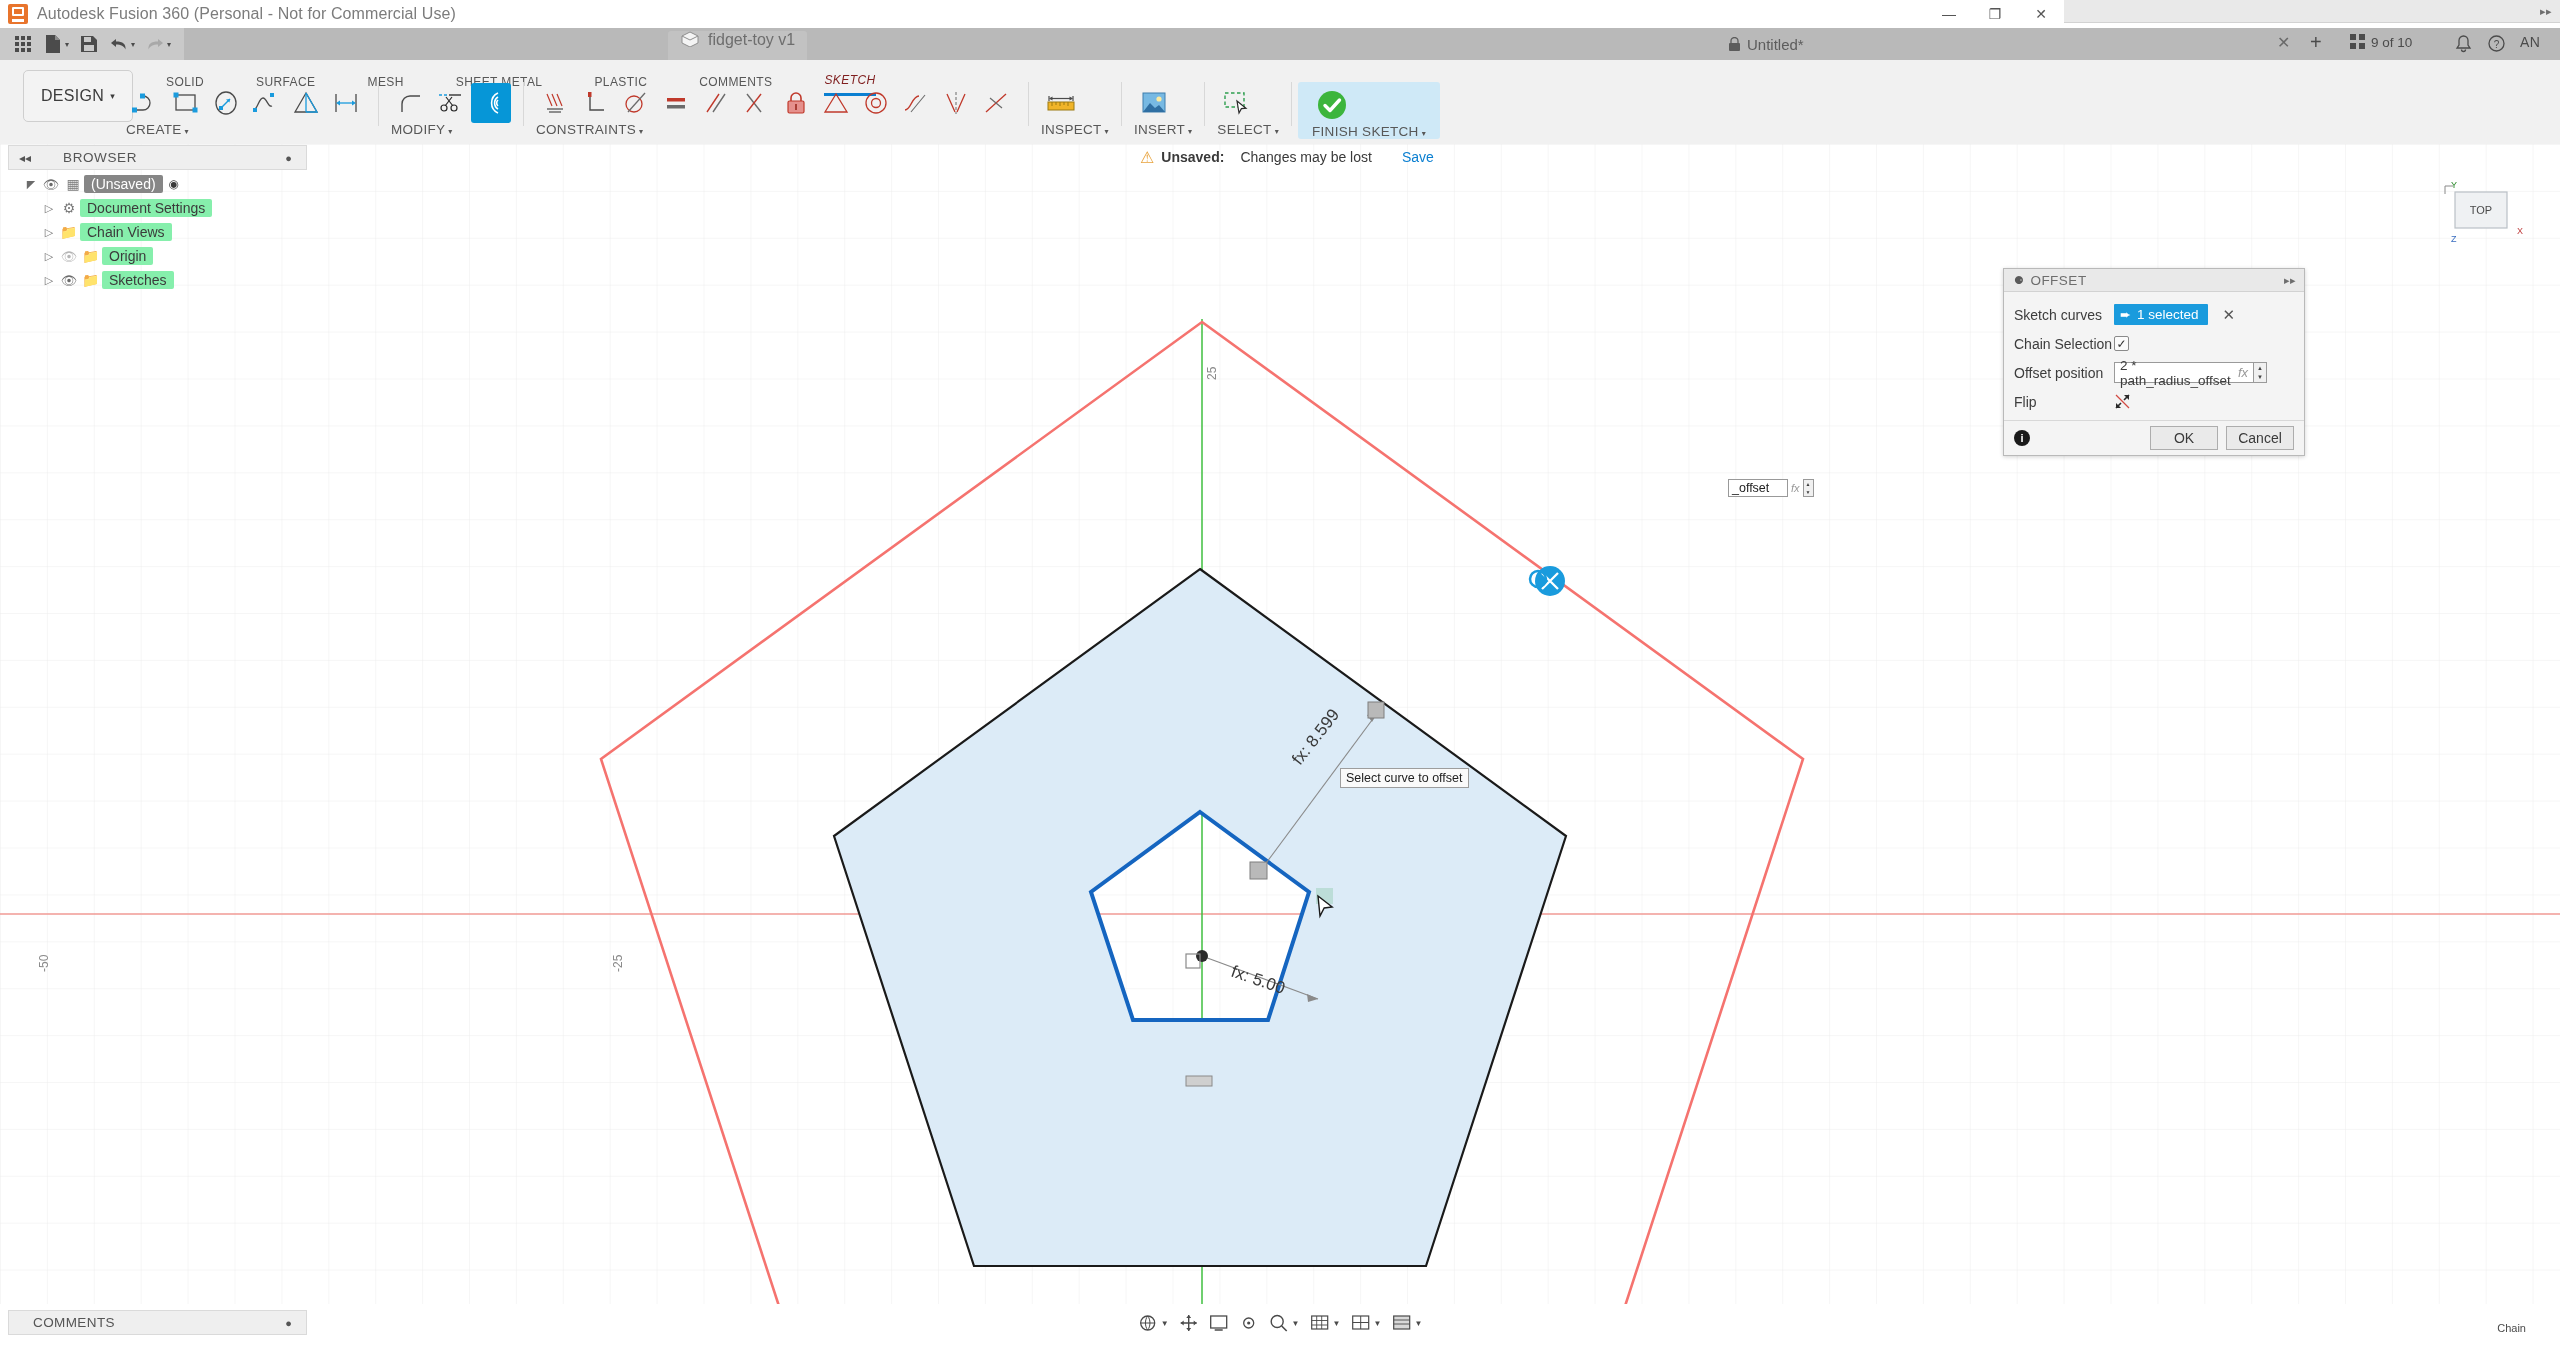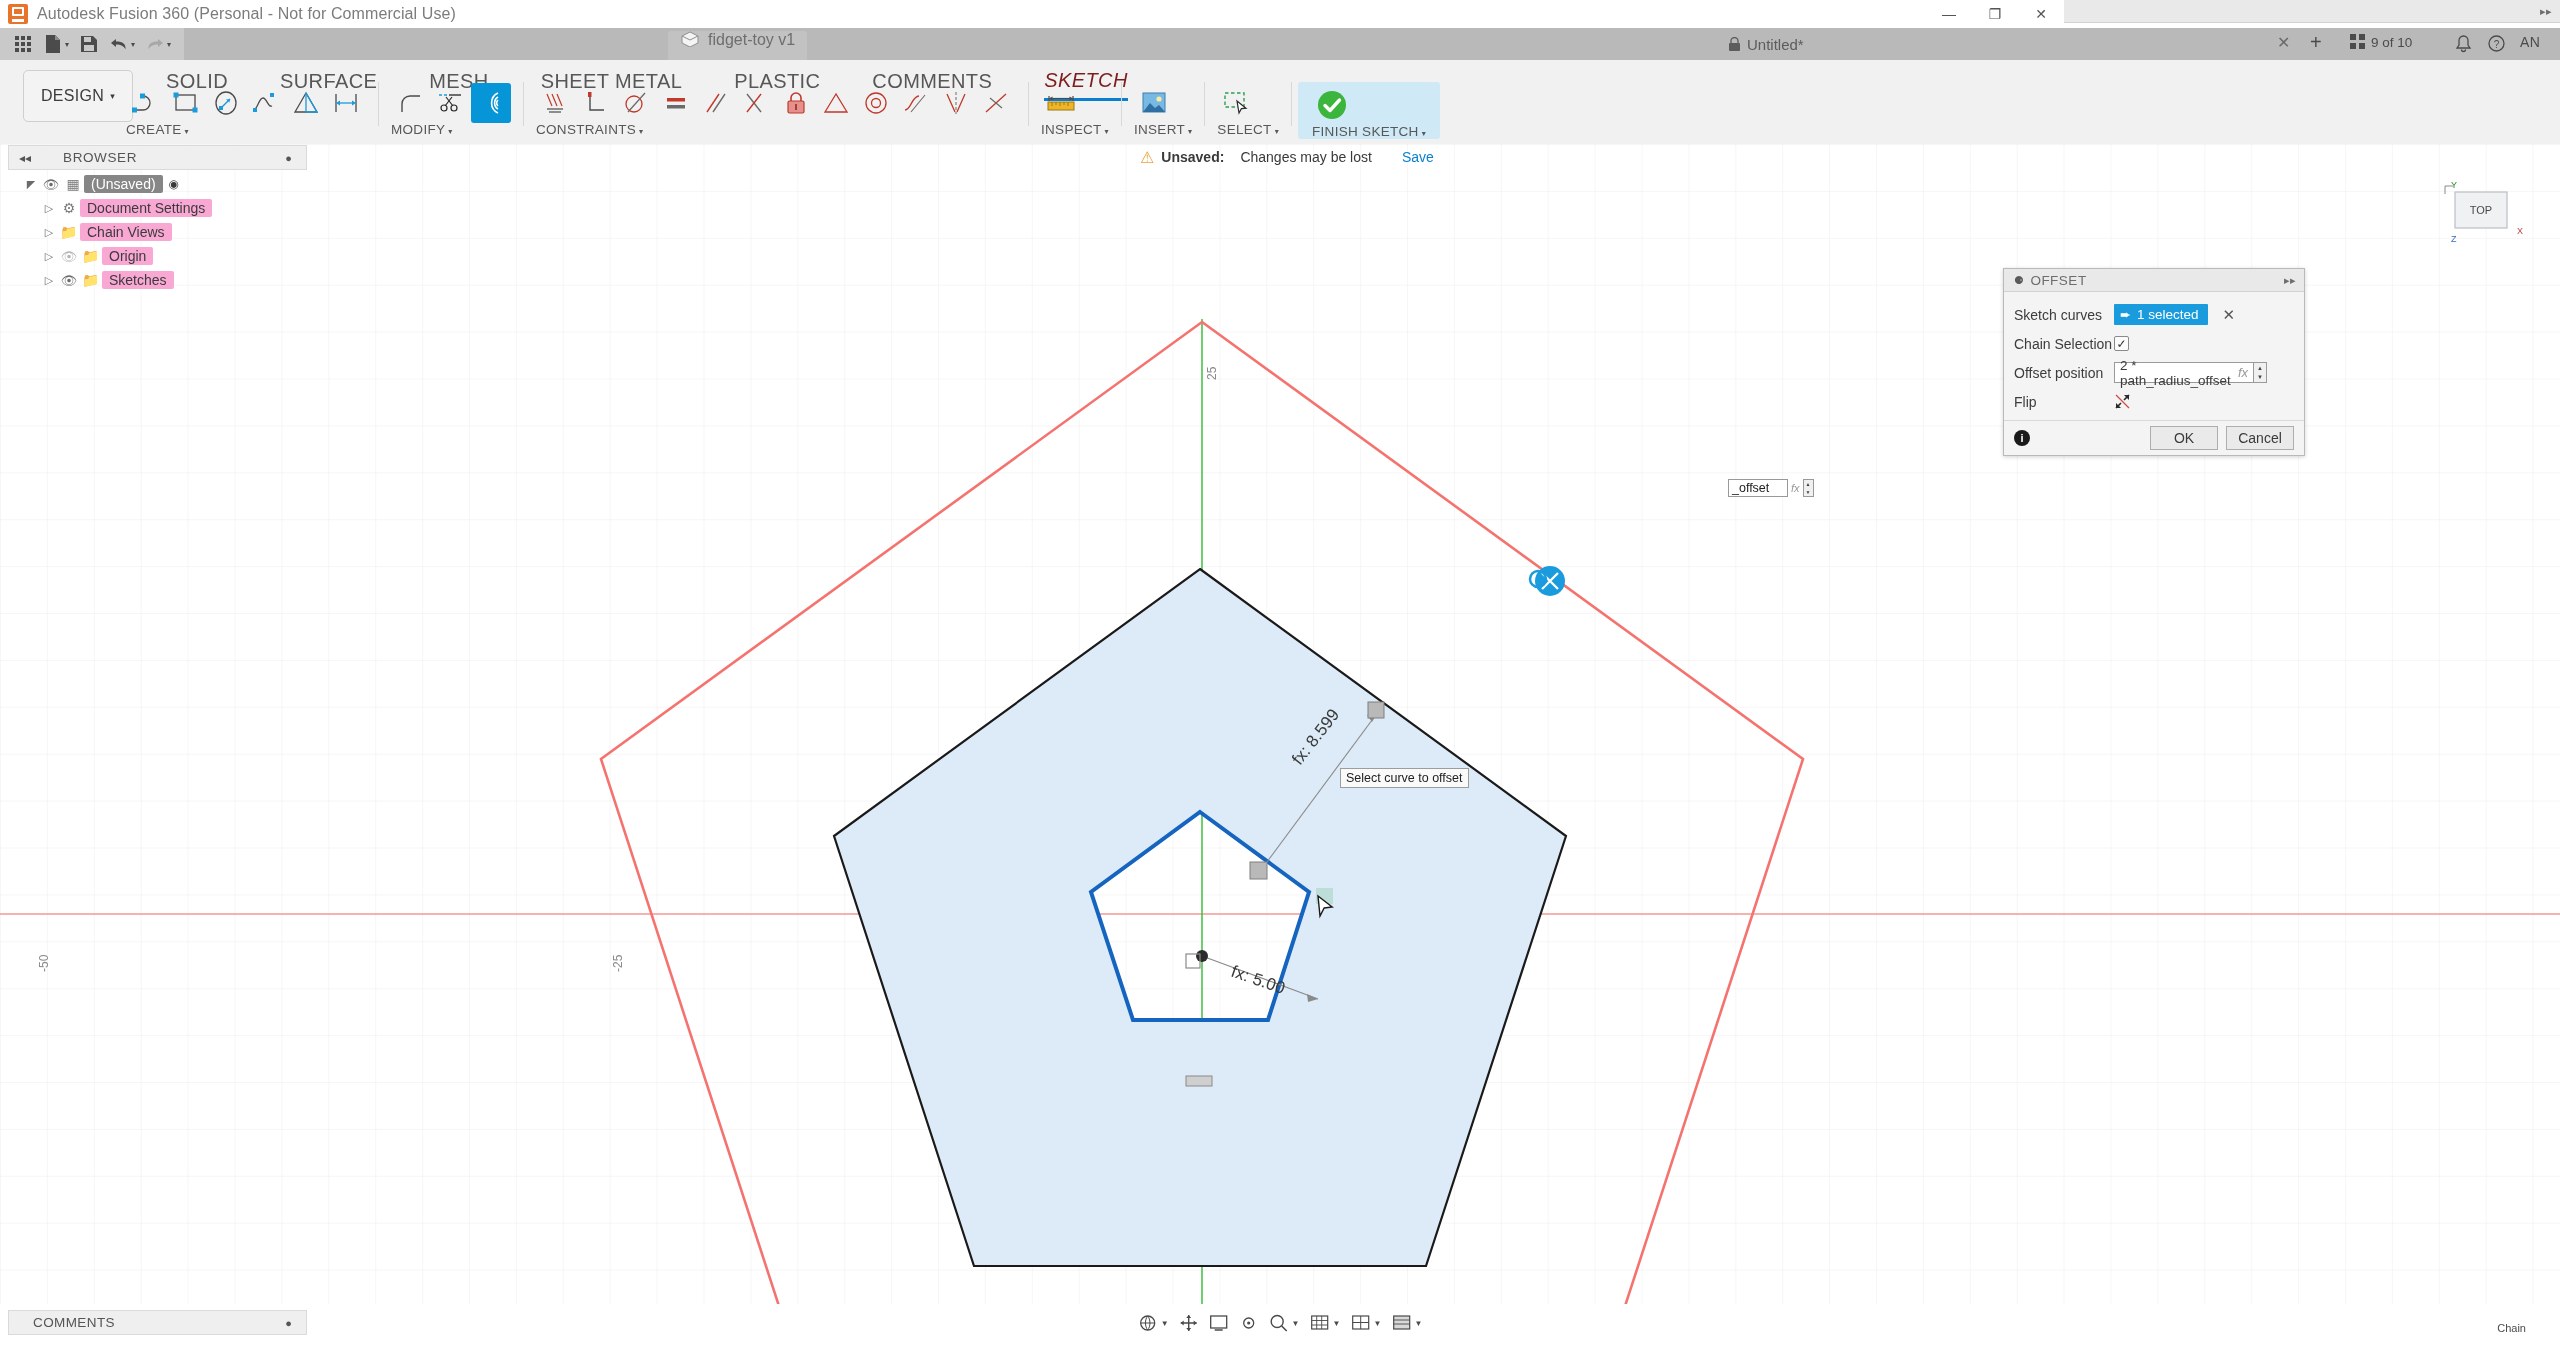--- a/index.html
+++ b/index.html
@@ -36,21 +36,21 @@
   .doc-tab .cube{width:20px;height:16px;margin-right:8px;position:relative;}
 
   
   .ribbon{position:absolute;left:0;top:60px;width:2560px;height:84px;background:#f1f1f1;
     border-bottom:1px solid #d5d5d5;}
   .designbtn{position:absolute;left:23px;top:70px;width:108px;height:50px;background:#f3f3f3;
     border:1px solid #cfcfcf;border-radius:5px;display:flex;align-items:center;justify-content:center;
     font-size:16px;color:#3c3c3c;letter-spacing:.3px;}
   .designbtn .cv{font-size:9px;margin-left:6px;}
   .tabrow{position:absolute;left:140px;top:59px;height:24px;display:flex;align-items:center;}
-  .wstab{font-size:20px;color:#575757;padding:0 26px;letter-spacing:.4px;margin-top:21px;}
+  .wstab{font-size:12px;color:#575757;padding:0 26px;letter-spacing:.4px;margin-top:21px;}
   .wstab.active{color:#7f1d1d;font-style:italic;}
   .wstab.active:after{content:"";display:block;position:relative;top:6px;height:3px;background:#0a7fd1;}
 
   .panels{position:absolute;left:120px;top:82px;height:62px;display:flex;align-items:flex-start;}
   .panel{display:flex;flex-direction:column;align-items:flex-start;position:relative;padding:0 6px;}
   .panel-icons{display:flex;align-items:center;height:42px;}
   .tool{width:40px;height:40px;display:flex;align-items:center;justify-content:center;
     border-radius:3px;position:relative;}
   .tool.sel{background:#0696d7;}
   .panel-label{font-size:13.5px;color:#585858;letter-spacing:.3px;margin-top:-2px;white-space:nowrap;}
@@ -60,21 +60,21 @@
 
   
   .browser-hdr{position:absolute;left:8px;top:145px;width:297px;height:23px;background:#efefef;
     border:1px solid #dadada;display:flex;align-items:center;font-size:13.5px;color:#555;}
   .browser-hdr .lbl{letter-spacing:.6px;margin-left:32px;}
   .tree{position:absolute;left:10px;top:172px;width:300px;font-size:14px;color:#3b3b3b;}
   .tnode{display:flex;align-items:center;height:24px;}
   .tnode .arrow{width:18px;text-align:center;color:#6b6b6b;font-size:11px;}
   .tnode .eye{width:22px;text-align:center;color:#6b6b6b;font-size:13px;}
   .tnode .ico{width:22px;text-align:center;color:#7b7b7b;font-size:14px;}
-  .tnode .tlabel{padding:1px 7px;background:#f9a8d4;border-radius:2px;}
+  .tnode .tlabel{padding:1px 7px;background:#86efac;border-radius:2px;}
   .tnode.root .tlabel{background:#868686;color:#fff;}
 
   
   .canvas{position:absolute;left:0;top:144px;width:2560px;height:1160px;background:#ffffff;overflow:hidden;}
 
   
   .warnbar{position:absolute;left:1140px;top:145px;height:24px;display:flex;align-items:center;
     font-size:14px;color:#3a3a3a;z-index:30;}
   .warnbar .tri{color:#e8a33d;font-size:16px;margin-right:7px;}
   .warnbar .b{font-weight:bold;margin-right:16px;}

